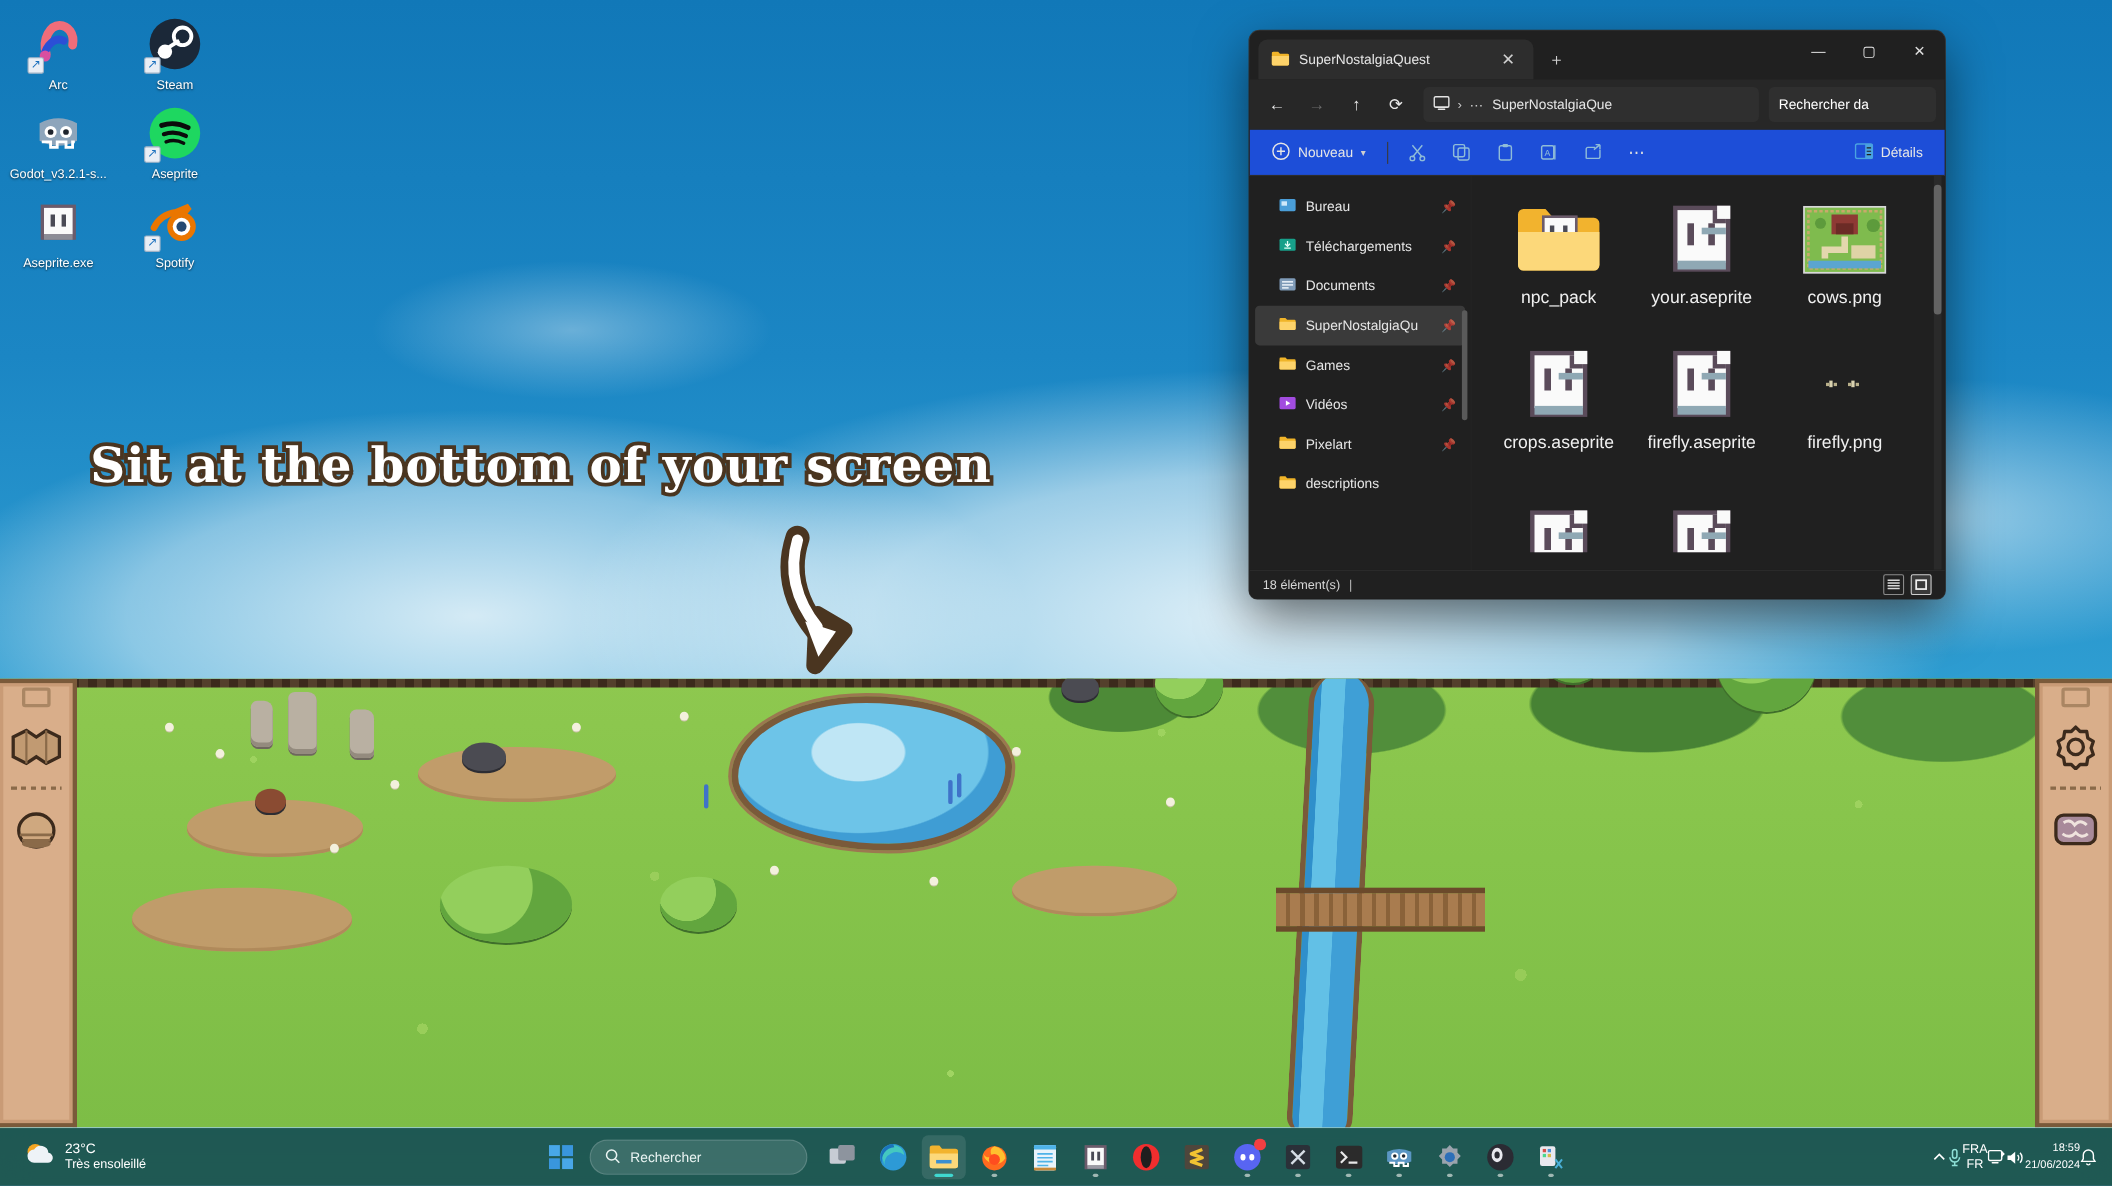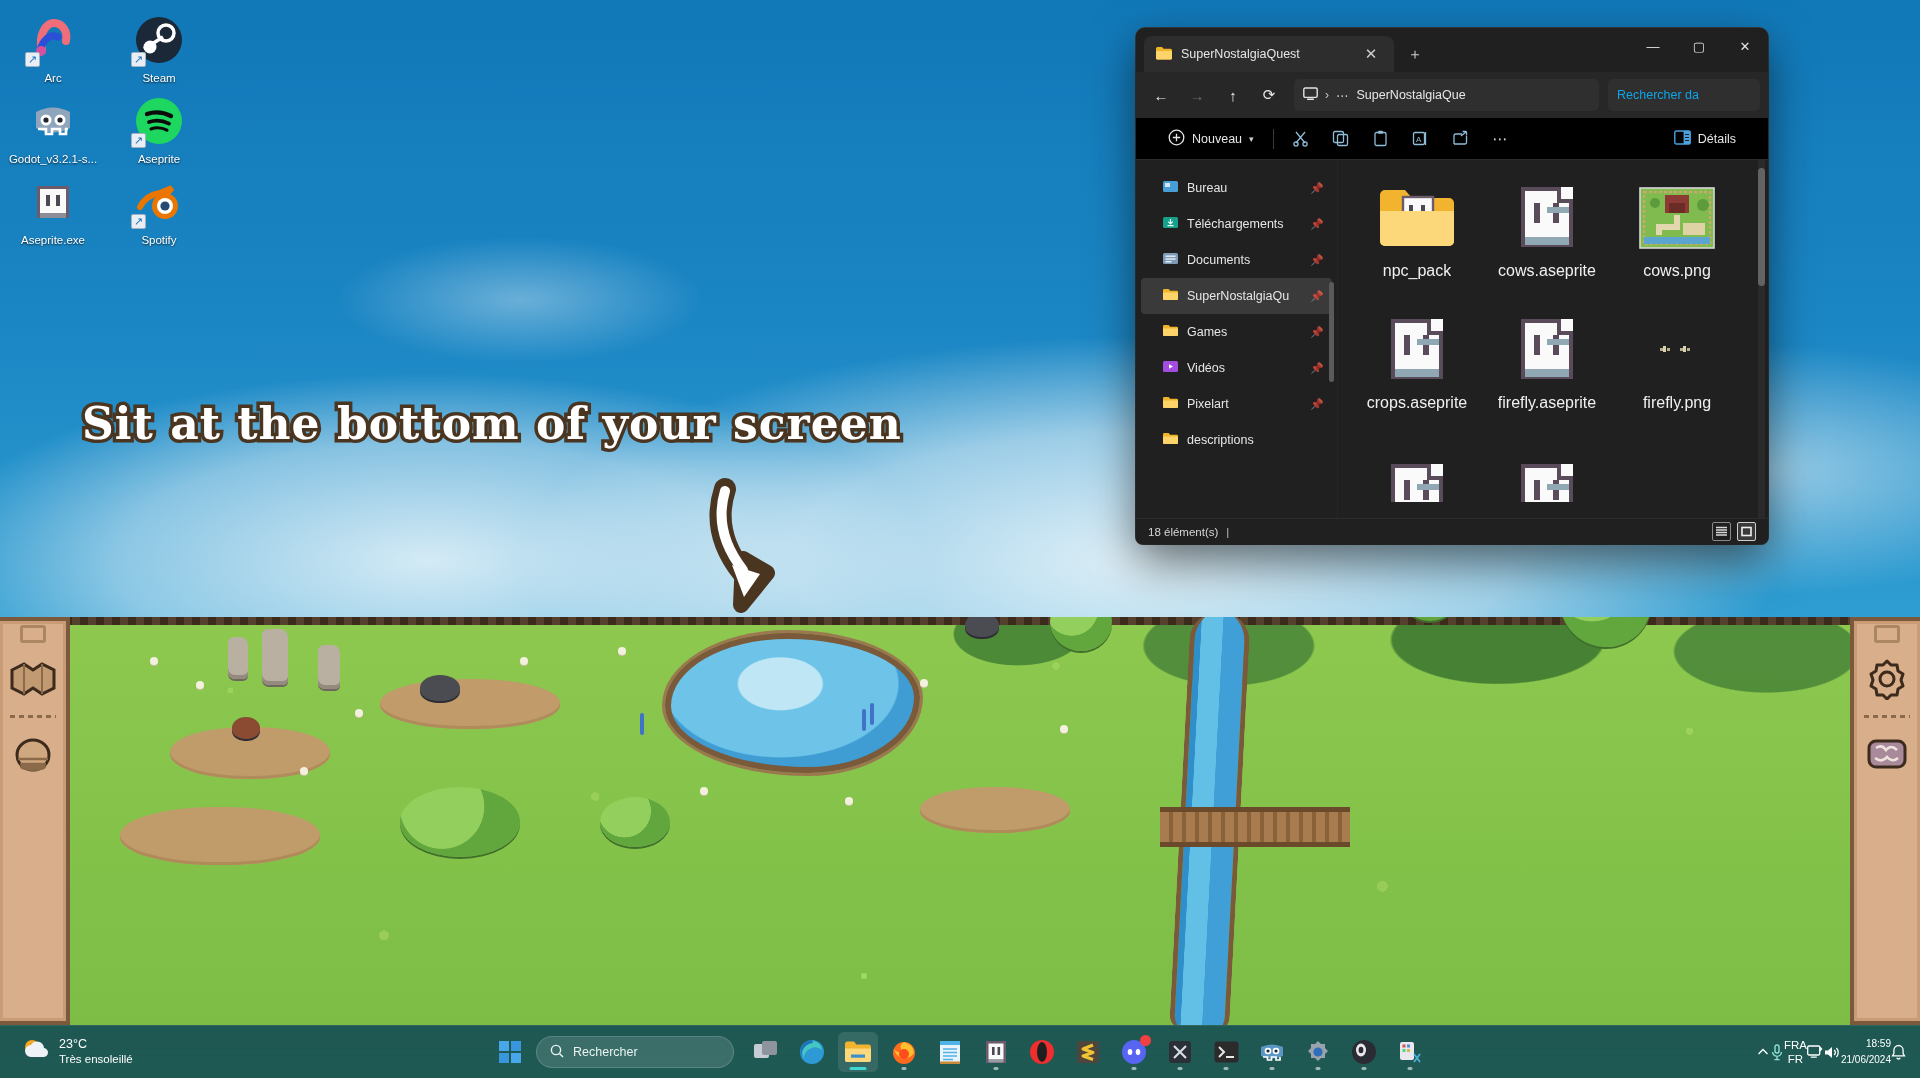--- a/index.html
+++ b/index.html
@@ -181,26 +181,26 @@
   .nav-btn.disabled { color:#6b6b6b; }
   .addressbar {
     flex:1; height:32px; background:#2f2f2f; border-radius:5px;
     display:flex; align-items:center; gap:7px; padding:0 9px;
     margin-left:6px; font-size:12.5px; overflow:hidden;
   }
   .addr-crumb { white-space:nowrap; overflow:hidden; text-overflow:ellipsis; }
   .searchbox {
     width:152px; height:32px; background:#2f2f2f; border-radius:5px;
     display:flex; align-items:center; padding:0 9px; margin-left:7px;
-    font-size:12.5px; color:#0ea5e9; overflow:hidden; white-space:nowrap;
+    font-size:12.5px; color:#ffffff; overflow:hidden; white-space:nowrap;
   }
 
   .cmdbar {
-    height:42px; background:#000000; display:flex; align-items:center;
-    padding:0 22px; gap:4px; border-bottom:1px solid #2c2c2c; flex:0 0 auto;
+    height:42px; background:#1d4ed8; display:flex; align-items:center;
+    padding:0 10px; gap:4px; border-bottom:1px solid #2c2c2c; flex:0 0 auto;
   }
   .cmd-new {
     height:30px; border-radius:5px; display:flex; align-items:center;
     gap:7px; padding:0 10px; font-size:12.5px;
   }
   .cmd-ico {
     width:36px; height:30px; border-radius:5px; display:flex;
     align-items:center; justify-content:center; color:#9fc9e6;
   }
   .cmd-sep { width:1px; height:20px; background:#3a3a3a; margin:0 5px; }
@@ -671,21 +671,21 @@
                 <rect x="4" y="2" width="52" height="60" fill="#5a4b5a"></rect>
                 <rect x="8" y="6" width="44" height="48" fill="#fafafa"></rect>
                 <rect x="40" y="6" width="12" height="12" fill="#5a4b5a"></rect>
                 <rect x="44" y="2" width="12" height="12" fill="#fafafa"></rect>
                 <rect x="17" y="18" width="6" height="20" fill="#5a4b5a"></rect>
                 <rect x="36" y="18" width="6" height="20" fill="#5a4b5a"></rect>
                 <rect x="30" y="22" width="22" height="6" fill="#8fa8b4"></rect>
                 <rect x="8" y="52" width="44" height="8" fill="#8fa8b4"></rect>
               </svg>
             </div>
-            <div class="file-name">cows.aseprite</div>
+            <div class="file-name">your.aseprite</div>
           </div>
 
           <div class="file-cell">
             <div class="file-thumb">
               <svg width="76" height="62" viewBox="0 0 76 62">
                 <rect x="1" y="1" width="74" height="60" fill="#7fbb4e" stroke="#d8d8d8" stroke-width="1.6"></rect>
                 <rect x="5" y="5" width="66" height="52" fill="none" stroke="#c8a96b" stroke-width="2.4" stroke-dasharray="3 2"></rect>
                 <rect x="26" y="8" width="24" height="18" fill="#8e3a34"></rect>
                 <rect x="30" y="16" width="16" height="10" fill="#6b2b26"></rect>
                 <path d="M38 28 v12 h-18 v8" stroke="#e3d7ad" stroke-width="6" fill="none"></path>

